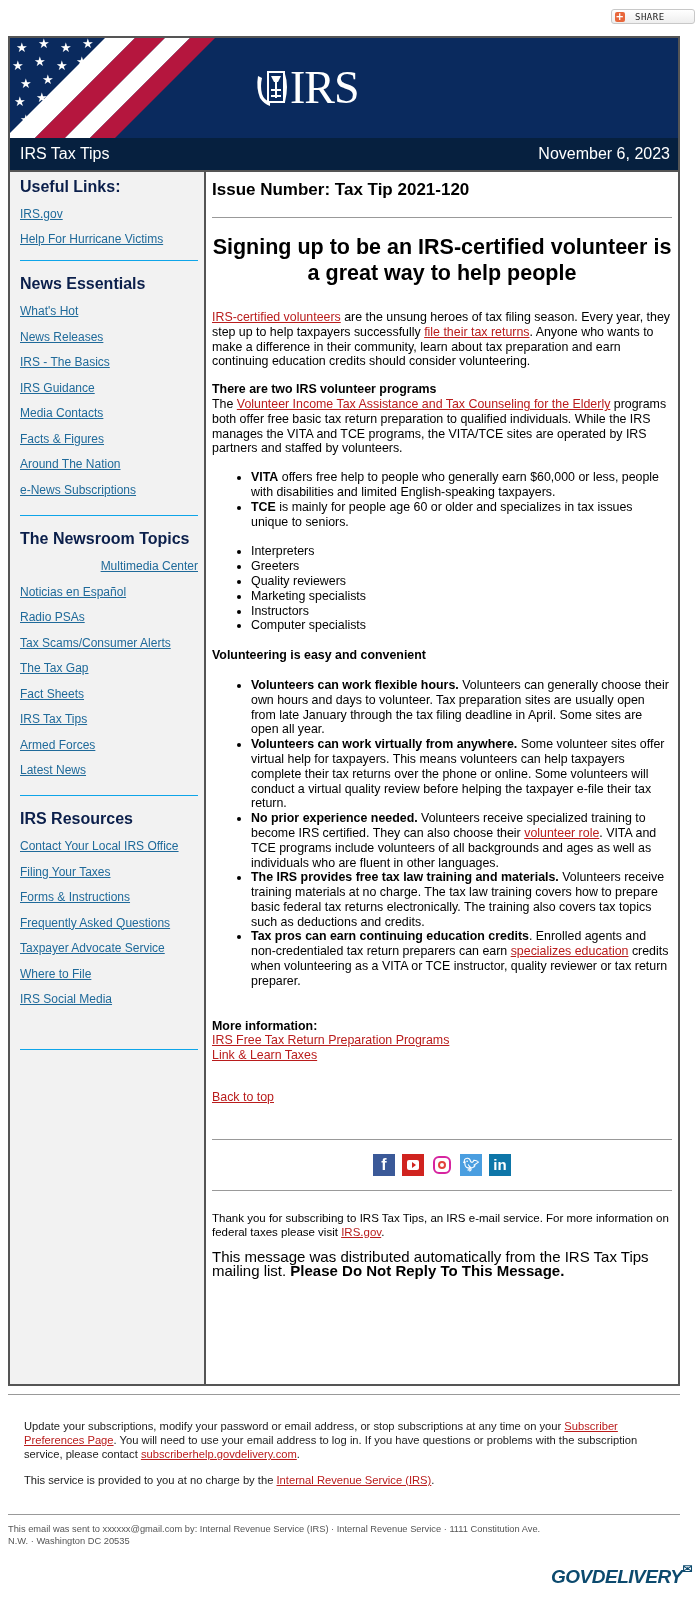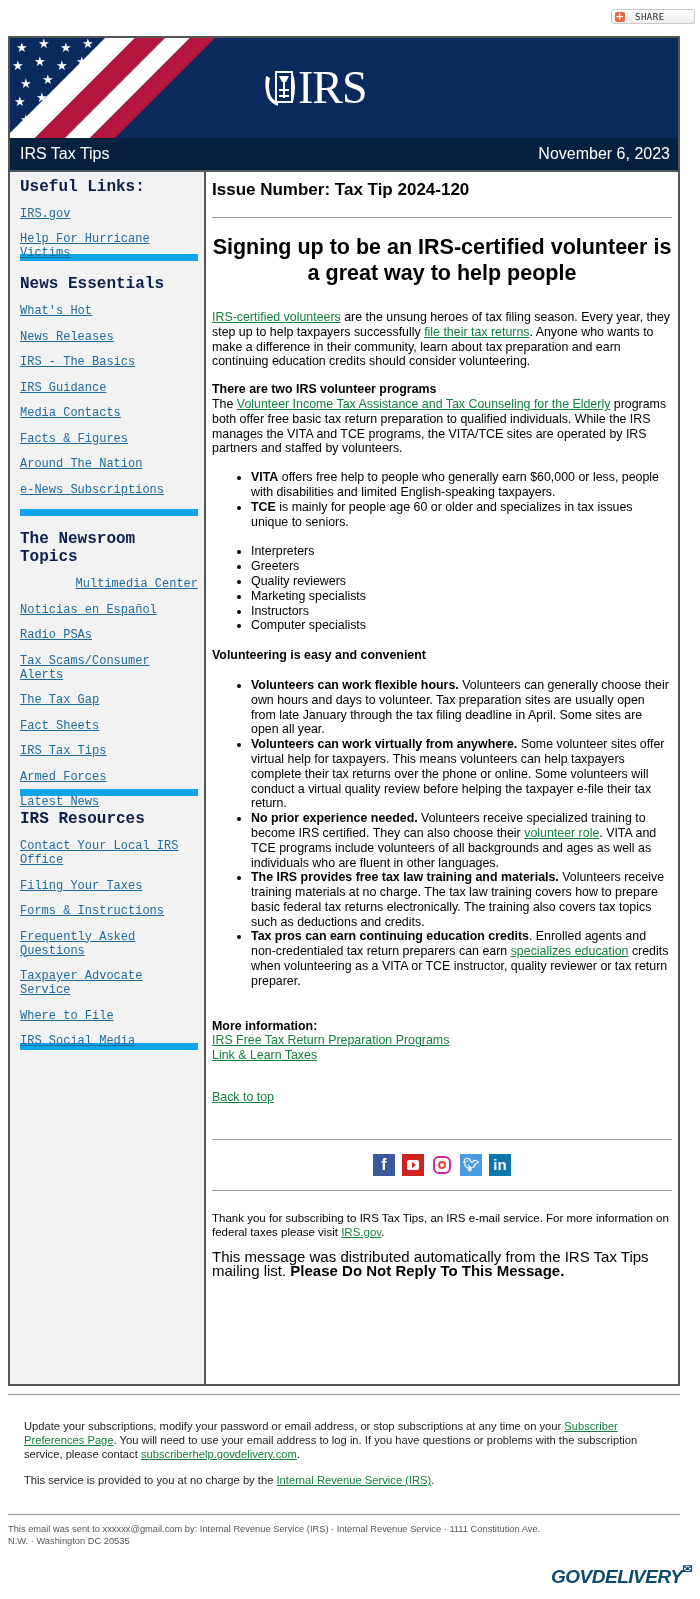--- a/index.html
+++ b/index.html
@@ -6,21 +6,21 @@
   body {
     margin: 0;
     width: 700px;
     height: 1599px;
     background: #ffffff;
     font-family: "Liberation Sans", sans-serif;
     color: #000;
     position: relative;
     overflow: hidden;
   }
-  a { color: #15803d; text-decoration: underline; }
+  a { color: #b91c1c; text-decoration: underline; }
 
   
   .share-btn {
     position: absolute; left: 611px; top: 9px; width: 84px; height: 15px;
     border: 1px solid #c8c8c8; border-radius: 3px;
     background: linear-gradient(#ffffff, #eeeeee);
     font-family: "DejaVu Sans Mono", monospace; font-size: 9px; letter-spacing: 0.5px;
     color: #222; display: flex; align-items: center;
   }
   .share-btn .plus {
@@ -32,42 +32,42 @@
   
   .frame {
     position: absolute; left: 8px; top: 36px; width: 672px; height: 1350px;
     border: 2px solid #555; background: #fff;
   }
   .banner {
     position: relative; height: 100px; background: #0a2a5e; overflow: hidden;
   }
   .banner svg.flag { position: absolute; left: 0; top: 0; }
   .irs-logo {
-    position: absolute; left: 252px; top: 28px; height: 44px;
+    position: absolute; left: 244px; top: 28px; height: 44px;
     display: flex; align-items: center; color: #fff;
   }
   .irs-logo .eagle { width: 34px; height: 40px; margin-right: 2px; }
   .irs-logo .letters { font-family: "Liberation Serif", serif; font-size: 46px; letter-spacing: -1px; line-height: 44px; }
 
   .titlebar {
     height: 34px; background: #06203f; color: #fff;
     display: flex; justify-content: space-between; align-items: center;
     padding: 0 8px 0 10px; font-size: 16px;
     border-bottom: 2px solid #555;
   }
 
   .cols { display: flex; height: 1212px; }
   .sidebar {
     width: 196px; background: #f2f2f2; border-right: 2px solid #555;
     padding: 0 6px 0 10px;
   }
   .sidebar h3 {
     font-size: 16px; color: #0b1f4b; margin: 0; padding-top: 6px; font-weight: bold;
   }
-  .sidebar .sec { border-bottom: 7px solid #0ea5e9; font-family: Liberation Mono, monospace; }
+  .sidebar .sec { border-bottom: 1px solid #0ea5e9; }
   .sidebar ul { list-style: none; margin: 0; padding: 0; }
   .sidebar li { font-size: 12px; line-height: 14px; }
   .sidebar li a { color: #1f6a9a; }
 
   .content { flex: 1; padding: 4px 6px 0 6px; font-size: 12.4px; line-height: 14.8px; }
   .issue { font-size: 17px; font-weight: bold; margin: 4px 0 0 0; line-height: 20px; }
   hr.rule { border: 0; border-top: 1px solid #999; margin: 0; }
   .headline {
     font-size: 21.5px; font-weight: bold; text-align: center; line-height: 26px; margin: 16px 0 0 0;
   }
@@ -181,21 +181,21 @@
           <li style="margin-bottom:11.5px;"><a href="#">Forms &amp; Instructions</a></li>
           <li style="margin-bottom:11.5px;"><a href="#">Frequently Asked Questions</a></li>
           <li style="margin-bottom:11.5px;"><a href="#">Taxpayer Advocate Service</a></li>
           <li style="margin-bottom:11.5px;"><a href="#">Where to File</a></li>
           <li><a href="#">IRS Social Media</a></li>
         </ul>
       </div>
     </div>
 
     <div class="content">
-      <div class="issue">Issue Number: Tax Tip 2024-120</div>
+      <div class="issue">Issue Number: Tax Tip 2021-120</div>
       <hr class="rule" style="margin-top:17px;">
       <h1 class="headline">Signing up to be an IRS-certified volunteer is a great way to help people</h1>
 
       <p style="margin-top:24px;">
         <a href="#">IRS-certified volunteers</a><span> are the unsung heroes of tax filing season. Every year, they step up to help taxpayers successfully </span><a href="#">file their tax returns</a><span>. Anyone who wants to make a difference in their community, learn about tax preparation and earn continuing education credits should consider volunteering.</span>
       </p>
 
       <p style="margin-top:13px;">
         <b>There are two IRS volunteer programs</b><br>
         <span>The </span><a href="#">Volunteer Income Tax Assistance and Tax Counseling for the Elderly</a><span> programs both offer free basic tax return preparation to qualified individuals. While the IRS manages the VITA and TCE programs, the VITA/TCE sites are operated by IRS partners and staffed by volunteers.</span>

